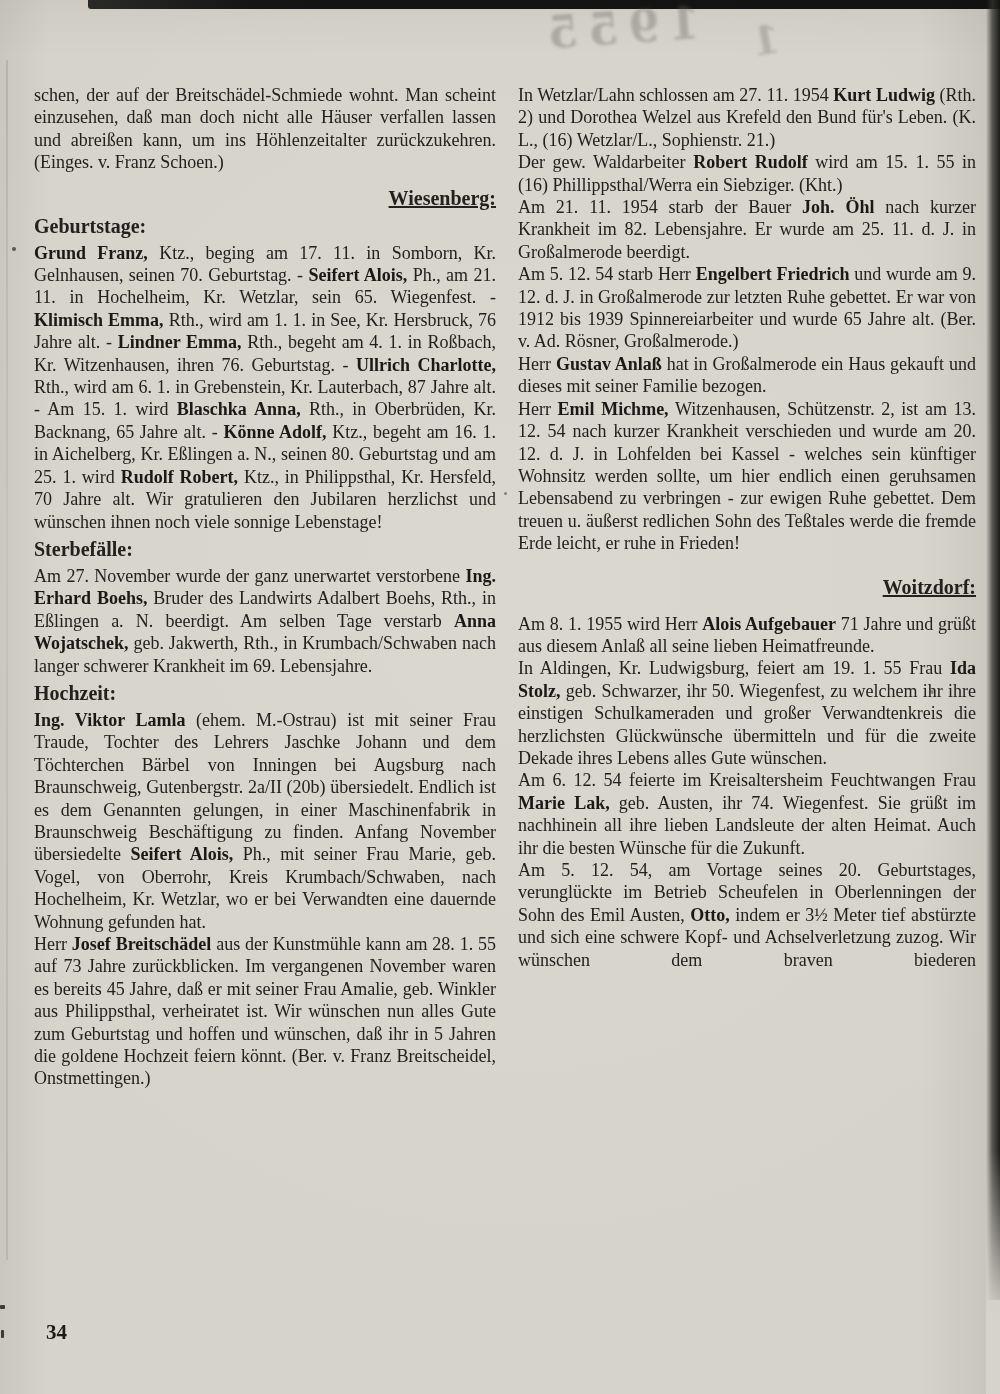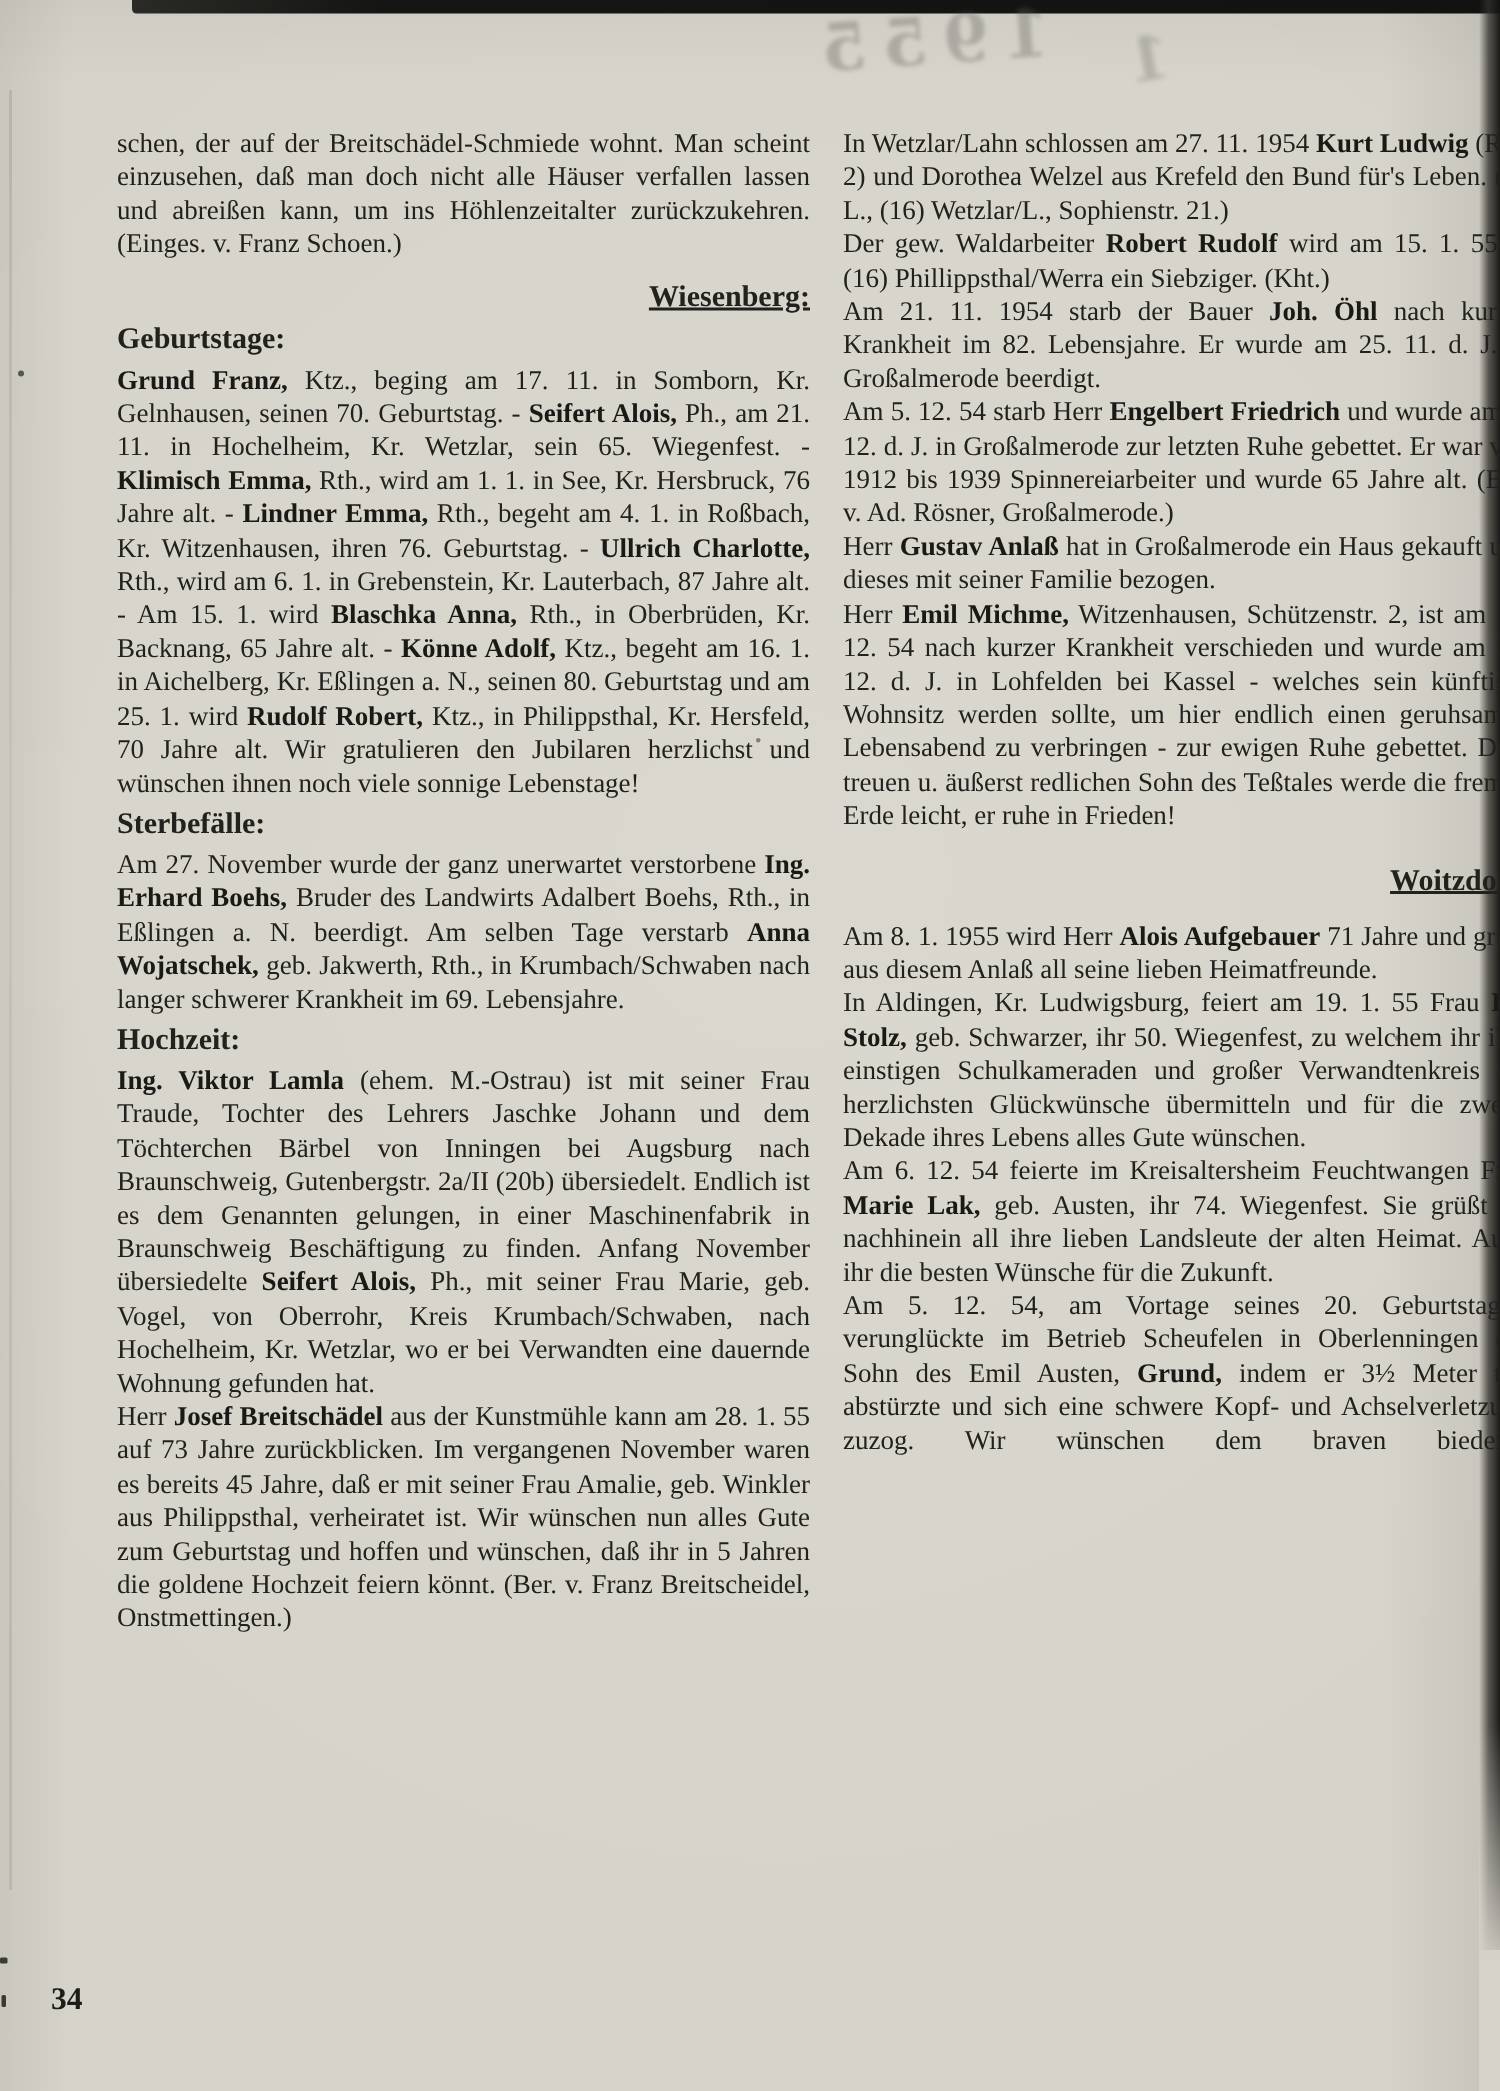--- a/index.html
+++ b/index.html
@@ -49,31 +49,31 @@
   .bleed-stamp-2{
     position:absolute;top:16px;left:752px;
     transform:scaleX(-1) rotate(10deg);
     font-family:"DejaVu Serif",serif;
     font-size:40px;font-weight:bold;
     color:rgba(100,98,92,0.30);
     filter:blur(1.6px);
     user-select:none;
   }
 
-  .col{position:absolute;top:84px;font-size:18px;line-height:22.4px;text-align:justify;margin-left:44px;}
+  .col{position:absolute;top:84px;font-size:18px;line-height:22.4px;text-align:justify;}
   .col-left{left:34px;width:462px;}
   .col-right{left:518px;width:458px;}
   .col p{margin:0;}
   .col p.cont{text-align-last:justify;}
   b{font-weight:bold;color:#1a1916;}
   h2.place{font-size:20px;line-height:24px;margin:12px 0 4px 0;text-align:right;font-weight:bold;text-decoration:underline;}
   h2.place.wtz{margin:20px 0 14px 0;}
   h3.rubric{font-size:20px;line-height:24px;margin:4px 0 4px 0;text-align:left;font-weight:bold;}
   .page-number{
-    position:absolute;left:34px;top:1320px;
+    position:absolute;left:46px;top:1320px;
     font-size:21px;font-weight:bold;color:#1d1c19;
   }
 </style>
 </head>
 <body>
 
 <div class="scan-top-band"></div>
 <div class="scan-right-band"></div>
 <div class="scan-right-fade"></div>
 <div class="scan-crease-left"></div>
@@ -101,16 +101,16 @@
   <p>In Wetzlar/Lahn schlossen am 27. 11. 1954 <b>Kurt Ludwig</b> (Rth. 2) und Dorothea Welzel aus Krefeld den Bund für's Leben. (K. L., (16) Wetzlar/L., Sophienstr. 21.)</p>
   <p>Der gew. Waldarbeiter <b>Robert Rudolf</b> wird am 15. 1. 55 in (16) Phillippsthal/Werra ein Siebziger. (Kht.)</p>
   <p>Am 21. 11. 1954 starb der Bauer <b>Joh. Öhl</b> nach kurzer Krankheit im 82. Lebensjahre. Er wurde am 25. 11. d. J. in Großalmerode beerdigt.</p>
   <p>Am 5. 12. 54 starb Herr <b>Engelbert Friedrich</b> und wurde am 9. 12. d. J. in Großalmerode zur letzten Ruhe gebettet. Er war von 1912 bis 1939 Spinnereiarbeiter und wurde 65 Jahre alt. (Ber. v. Ad. Rösner, Großalmerode.)</p>
   <p>Herr <b>Gustav Anlaß</b> hat in Großalmerode ein Haus gekauft und dieses mit seiner Familie bezogen.</p>
   <p>Herr <b>Emil Michme,</b> Witzenhausen, Schützenstr. 2, ist am 13. 12. 54 nach kurzer Krankheit verschieden und wurde am 20. 12. d. J. in Lohfelden bei Kassel - welches sein künftiger Wohnsitz werden sollte, um hier endlich einen geruhsamen Lebensabend zu verbringen - zur ewigen Ruhe gebettet. Dem treuen u. äußerst redlichen Sohn des Teßtales werde die fremde Erde leicht, er ruhe in Frieden!</p>
   <h2 class="place wtz">Woitzdorf:</h2>
   <p>Am 8. 1. 1955 wird Herr <b>Alois Aufgebauer</b> 71 Jahre und grüßt aus diesem Anlaß all seine lieben Heimatfreunde.</p>
   <p>In Aldingen, Kr. Ludwigsburg, feiert am 19. 1. 55 Frau <b>Ida Stolz,</b> geb. Schwarzer, ihr 50. Wiegenfest, zu welchem ihr ihre einstigen Schulkameraden und großer Verwandtenkreis die herzlichsten Glückwünsche übermitteln und für die zweite Dekade ihres Lebens alles Gute wünschen.</p>
   <p>Am 6. 12. 54 feierte im Kreisaltersheim Feuchtwangen Frau <b>Marie Lak,</b> geb. Austen, ihr 74. Wiegenfest. Sie grüßt im nachhinein all ihre lieben Landsleute der alten Heimat. Auch ihr die besten Wünsche für die Zukunft.</p>
-  <p class="cont">Am 5. 12. 54, am Vortage seines 20. Geburtstages, verunglückte im Betrieb Scheufelen in Oberlenningen der Sohn des Emil Austen, <b>Grund,</b> indem er 3½ Meter tief abstürzte und sich eine schwere Kopf- und Achselverletzung zuzog. Wir wünschen dem braven biederen</p>
+  <p class="cont">Am 5. 12. 54, am Vortage seines 20. Geburtstages, verunglückte im Betrieb Scheufelen in Oberlenningen der Sohn des Emil Austen, <b>Otto,</b> indem er 3½ Meter tief abstürzte und sich eine schwere Kopf- und Achselverletzung zuzog. Wir wünschen dem braven biederen</p>
 </div>
 
 <div class="page-number">34</div>
 
 </body></html>

